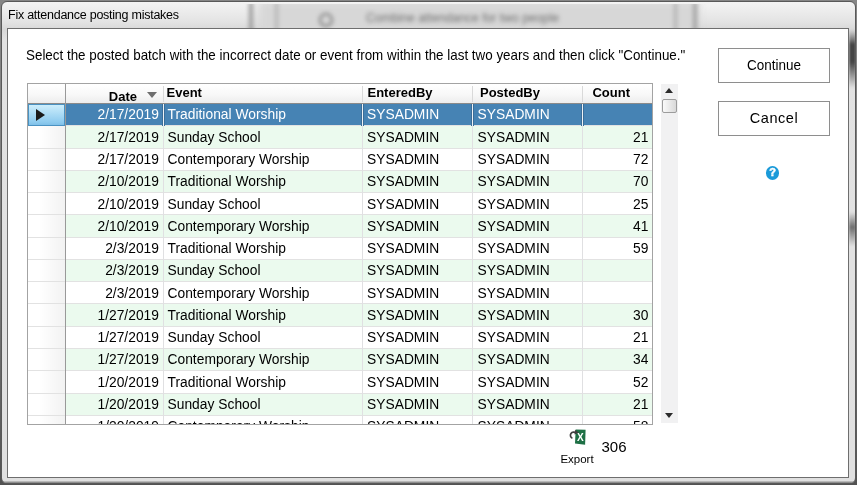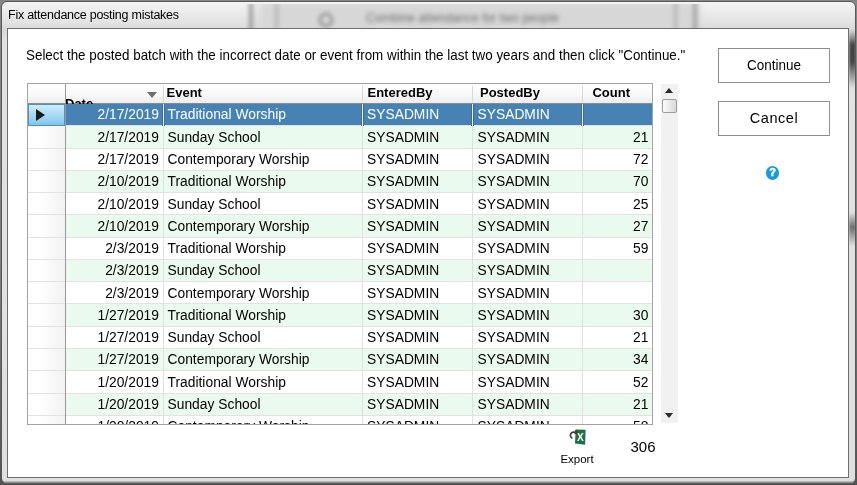--- a/index.html
+++ b/index.html
@@ -26,21 +26,21 @@
 <div id="title">Fix attendance posting mistakes</div>
 <div id="client">
 <div style="position:absolute;left:17.8px;top:18.299999999999997px;font-size:14.4px;line-height:16px;color:#000;white-space:nowrap;transform:scaleX(0.9305);transform-origin:0 0">Select the posted batch with the incorrect date or event from within the last two years and then click "Continue."</div>
 <div id="grid" style="position:absolute;left:19.0px;top:53.5px;width:626.0px;height:342.0px;border:1px solid #a3a3a3;box-sizing:border-box;overflow:hidden;background:#fff">
 <div style="position:absolute;left:0;top:0;width:624.0px;height:20.5px;background:linear-gradient(#ffffff,#f8f8f8 55%,#ededed);border-bottom:1.2px solid #8a8a8a;box-sizing:border-box"></div>
 <div style="position:absolute;left:36.5px;top:2px;width:1px;height:16.5px;background:#d9d9d9"></div>
 <div style="position:absolute;left:135.0px;top:2px;width:1px;height:16.5px;background:#d9d9d9"></div>
 <div style="position:absolute;left:334.0px;top:2px;width:1px;height:16.5px;background:#d9d9d9"></div>
 <div style="position:absolute;left:444.0px;top:2px;width:1px;height:16.5px;background:#d9d9d9"></div>
 <div style="position:absolute;left:553.5px;top:2px;width:1px;height:16.5px;background:#d9d9d9"></div>
-<div style="position:absolute;left:37.0px;top:12px;width:72px;font-size:13px;font-weight:bold;line-height:15px">Date</div>
+<div style="position:absolute;left:37.0px;top:5px;width:72px;text-align:right;font-size:13px;font-weight:bold;line-height:15px">Date</div>
 <div style="position:absolute;left:118.5px;top:8.0px;width:0;height:0;border-left:5.5px solid transparent;border-right:5.5px solid transparent;border-top:6px solid #6e6e6e"></div>
 <div style="position:absolute;left:138.5px;top:1.7000000000000028px;font-size:13px;font-weight:bold;line-height:15px">Event</div>
 <div style="position:absolute;left:339.5px;top:1.7000000000000028px;font-size:13px;font-weight:bold;line-height:15px">EnteredBy</div>
 <div style="position:absolute;left:452.0px;top:1.7000000000000028px;font-size:13px;font-weight:bold;line-height:15px">PostedBy</div>
 <div style="position:absolute;left:472.0px;top:1.7000000000000028px;width:130px;text-align:right;font-size:13px;font-weight:bold;line-height:15px">Count</div>
 <div style="position:absolute;left:37.0px;top:20.5px;width:587.0px;height:22.27px;background:#4683b4;color:#fff;border-bottom:1px solid #e2e2e2;box-sizing:border-box;font-size:13.8px;letter-spacing:.02px">
 <div style="position:absolute;left:97.0px;top:0;width:1px;height:22.27px;background:#3a6d99"></div>
 <div style="position:absolute;left:98.0px;top:0;width:1px;height:22.27px;background:#eef2f5"></div>
 <div style="position:absolute;left:99.0px;top:0;width:1px;height:22.27px;background:#3a6d99"></div>
 <div style="position:absolute;left:296.0px;top:0;width:1px;height:22.27px;background:#3a6d99"></div>
@@ -110,21 +110,21 @@
 <div style="position:absolute;left:0;top:109.57999999999998px;width:36.5px;height:22.27px;background:linear-gradient(90deg,#ffffff 30%,#f2f2f2);border-bottom:1px solid #e2e2e2;box-sizing:border-box"></div>
 <div style="position:absolute;left:37.0px;top:131.85px;width:587.0px;height:22.27px;background:#ebfaee;color:#000;border-bottom:1px solid #e2e2e2;box-sizing:border-box;font-size:13.8px;letter-spacing:.02px">
 <div style="position:absolute;left:98.0px;top:0;width:1px;height:22.27px;background:#e0e0e2"></div>
 <div style="position:absolute;left:297.0px;top:0;width:1px;height:22.27px;background:#e0e0e2"></div>
 <div style="position:absolute;left:407.0px;top:0;width:1px;height:22.27px;background:#e0e0e2"></div>
 <div style="position:absolute;left:516.5px;top:0;width:1px;height:22.27px;background:#e0e0e2"></div>
 <div style="position:absolute;left:0;top:3.4349999999999996px;width:94px;text-align:right;line-height:16px">2/10/2019</div>
 <div style="position:absolute;left:102.5px;top:3.4349999999999996px;line-height:16px">Contemporary Worship</div>
 <div style="position:absolute;left:302px;top:3.4349999999999996px;line-height:16px">SYSADMIN</div>
 <div style="position:absolute;left:412.5px;top:3.4349999999999996px;line-height:16px">SYSADMIN</div>
-<div style="position:absolute;left:435px;top:3.4349999999999996px;width:148.5px;text-align:right;line-height:16px">27</div>
+<div style="position:absolute;left:435px;top:3.4349999999999996px;width:148.5px;text-align:right;line-height:16px">41</div>
 </div>
 <div style="position:absolute;left:0;top:131.85px;width:36.5px;height:22.27px;background:linear-gradient(90deg,#ffffff 30%,#f2f2f2);border-bottom:1px solid #e2e2e2;box-sizing:border-box"></div>
 <div style="position:absolute;left:37.0px;top:154.12px;width:587.0px;height:22.27px;background:#ffffff;color:#000;border-bottom:1px solid #e2e2e2;box-sizing:border-box;font-size:13.8px;letter-spacing:.02px">
 <div style="position:absolute;left:98.0px;top:0;width:1px;height:22.27px;background:#e0e0e2"></div>
 <div style="position:absolute;left:297.0px;top:0;width:1px;height:22.27px;background:#e0e0e2"></div>
 <div style="position:absolute;left:407.0px;top:0;width:1px;height:22.27px;background:#e0e0e2"></div>
 <div style="position:absolute;left:516.5px;top:0;width:1px;height:22.27px;background:#e0e0e2"></div>
 <div style="position:absolute;left:0;top:3.4349999999999996px;width:94px;text-align:right;line-height:16px">2/3/2019</div>
 <div style="position:absolute;left:102.5px;top:3.4349999999999996px;line-height:16px">Traditional Worship</div>
 <div style="position:absolute;left:302px;top:3.4349999999999996px;line-height:16px">SYSADMIN</div>
@@ -240,14 +240,14 @@
         <span style="transform:scaleX(1.0);letter-spacing:0.55px">Cancel</span>
       </div>
 <div style="position:absolute;left:757.8px;top:137.2px;width:13.5px;height:13.5px;border-radius:50%;background:#1a9ad9;color:#fff;font-size:11px;font-weight:bold;text-align:center;line-height:13.8px;-webkit-text-stroke:0.5px #fff">?</div>
 <svg style="position:absolute;left:558.0px;top:397.0px" width="22" height="20" viewBox="0 0 22 20">
         <polygon points="9.7,3.4 19.6,3.7 19.1,18.7 9.0,17.6" fill="#1e7045"></polygon>
         <text x="14.3" y="14.6" font-size="10" font-weight="bold" fill="#fff" text-anchor="middle" font-family="Liberation Sans">X</text>
         <path d="M6.4,12.2 A3.2,3.2 0 1 1 9.9,7.0" fill="none" stroke="#3f3f3f" stroke-width="1.7"></path>
         <polygon points="9.0,3.7 12.8,6.7 8.6,8.5" fill="#3f3f3f"></polygon>
       </svg>
 <div style="position:absolute;left:537.0px;top:423.8px;width:64px;text-align:center;font-size:11.5px">Export</div>
-<div style="position:absolute;left:593.5px;top:408.6px;width:54px;text-align:right;font-size:15px">306</div>
+<div style="position:absolute;left:593.5px;top:408.6px;width:54px;font-size:15px">306</div>
 </div>
 </div>
 </body></html>

